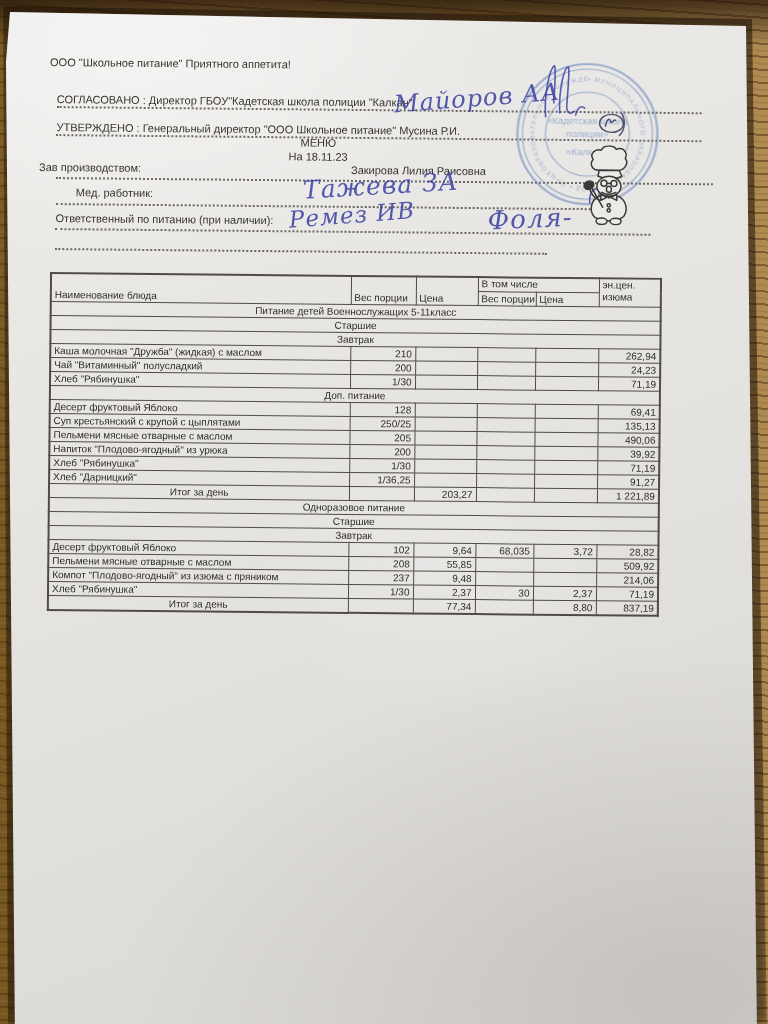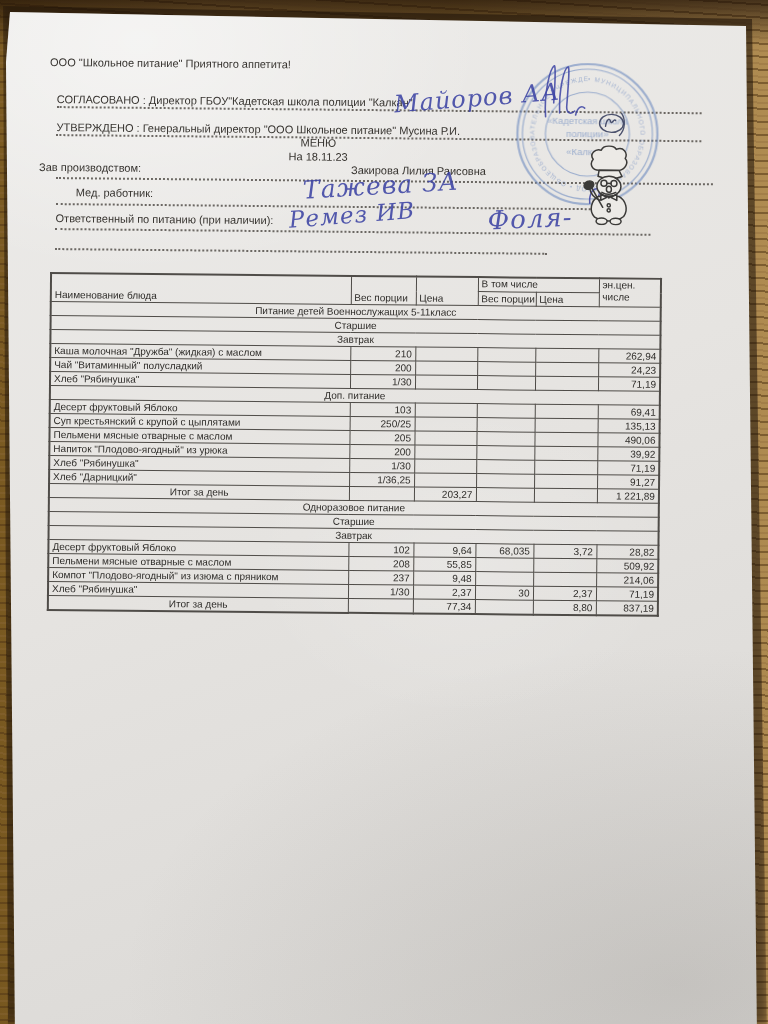--- a/index.html
+++ b/index.html
@@ -197,21 +197,21 @@
           <col style="width:62px">
       </colgroup>
       <thead>
         <tr>
           <th rowspan="2">Наименование блюда</th>
           <th rowspan="2">Вес порции</th>
           <th rowspan="2">Цена</th>
           <th colspan="2" class="top">В том числе</th>
           <th rowspan="2" class="top">
             <div>эн.цен.</div>
-            <div>числе</div>
+            <div>изюма</div>
           </th>
         </tr>
         <tr>
           <th>Вес порции</th>
           <th>Цена</th>
         </tr>
       </thead>
       <tbody>
           <tr>
             <td colspan="6" class="sec">Питание детей Военнослужащих 5-11класс</td>
@@ -244,21 +244,21 @@
             <td class="num"></td>
             <td class="num"></td>
             <td class="num"></td>
             <td class="num">71,19</td>
           </tr>
           <tr>
             <td colspan="6" class="sec">Доп. питание</td>
           </tr>
           <tr>
             <td class="name">Десерт фруктовый Яблоко</td>
-            <td class="num">103</td>
+            <td class="num">128</td>
             <td class="num"></td>
             <td class="num"></td>
             <td class="num"></td>
             <td class="num">69,41</td>
           </tr>
           <tr>
             <td class="name">Суп крестьянский с крупой с цыплятами</td>
             <td class="num">250/25</td>
             <td class="num"></td>
             <td class="num"></td>

